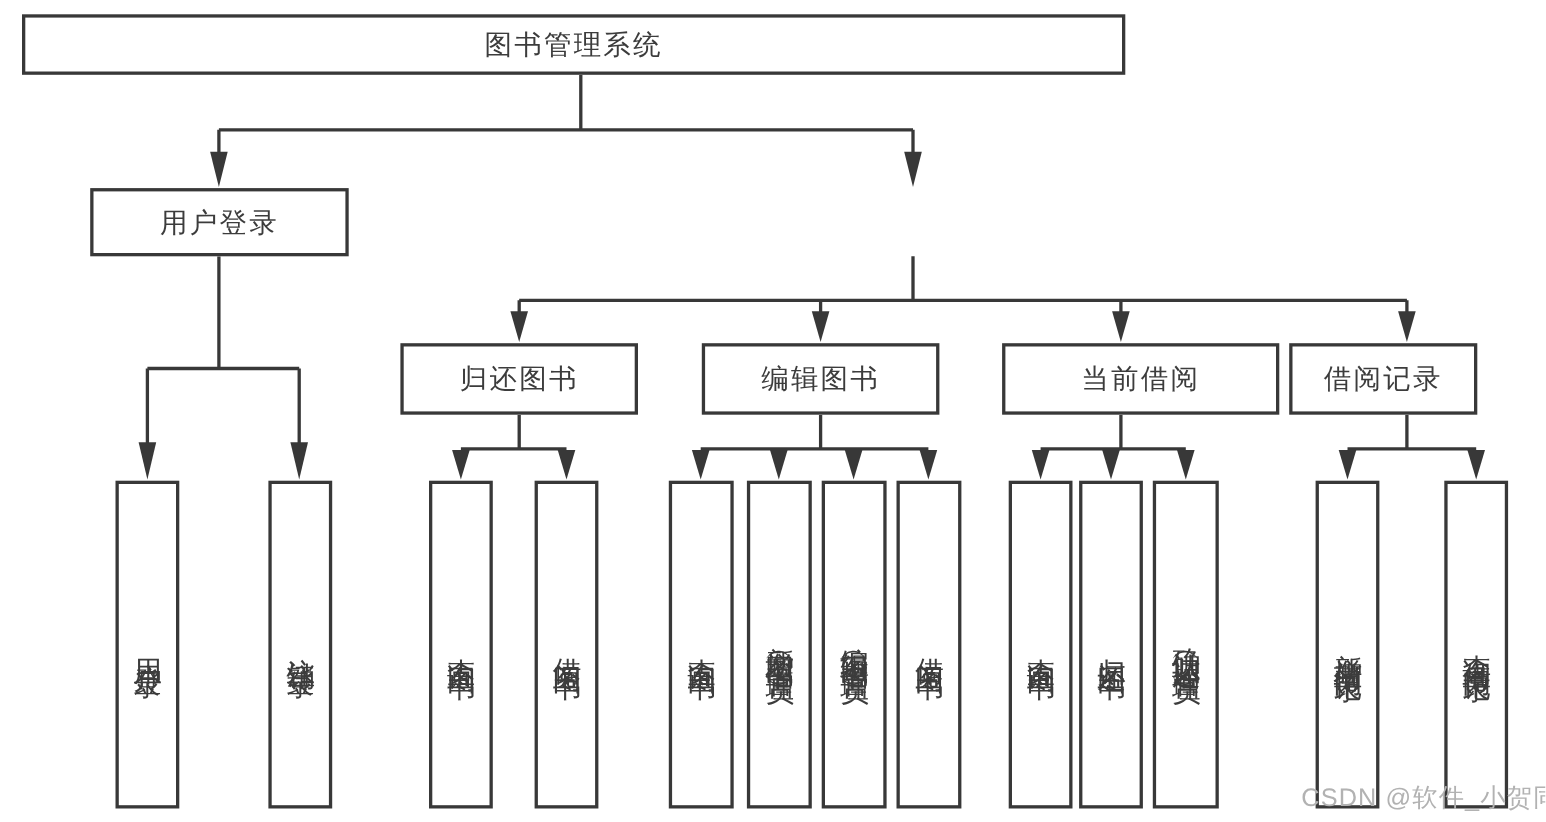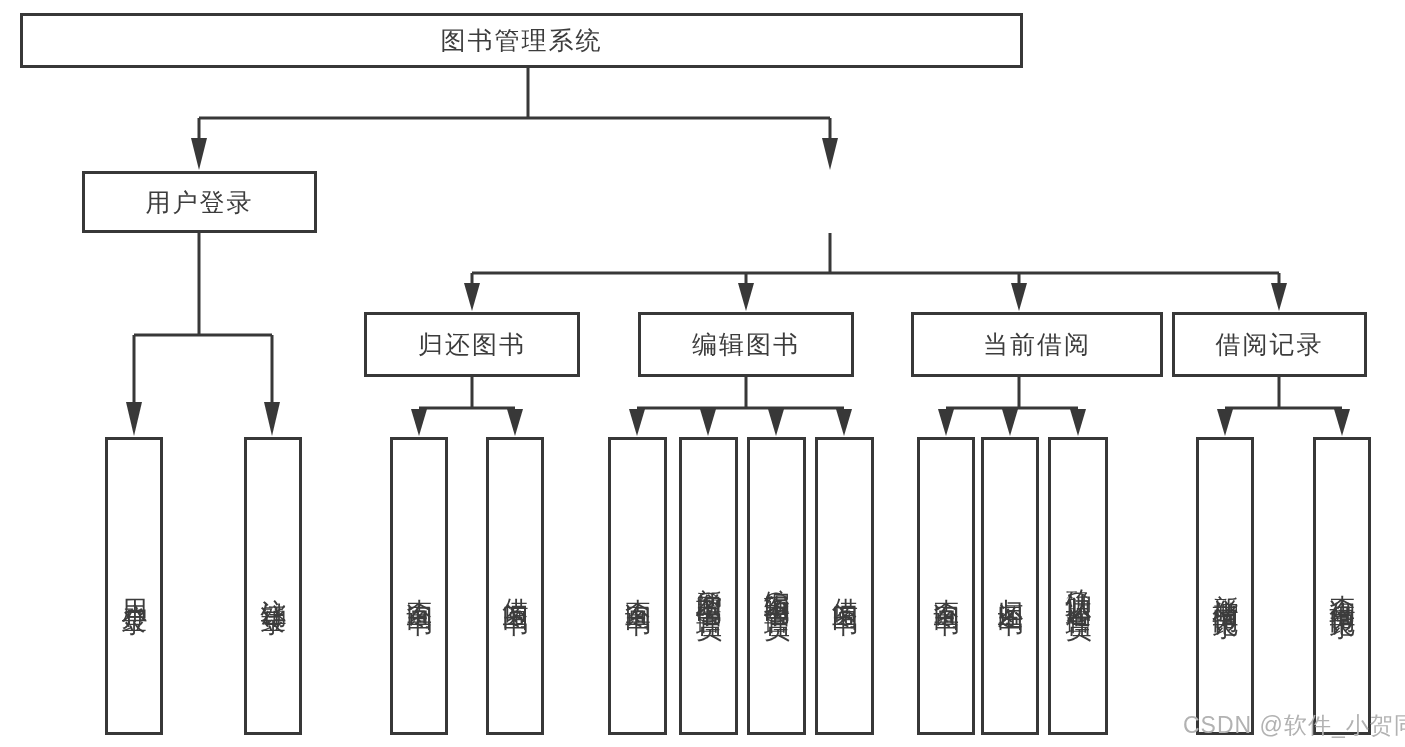--- a/index.html
+++ b/index.html
@@ -30,21 +30,21 @@
     letter-spacing:4px;
     line-height:1.15;
   }
   
   #root-box   {left:20px;  top:13px;  width:1003px; height:55px;}
   #n-user     {left:82px;  top:171px; width:235px;  height:62px;}
   #n-mgmt     {left:712px; top:170px; width:235px;  height:63px;}
   #n-recommend{left:364px; top:312px; width:216px;  height:65px;}
   #n-borrow   {left:638px; top:312px; width:216px;  height:65px;}
   #n-current  {left:911px; top:312px; width:252px;  height:65px;}
-  #n-records  {left:1172px;top:312px; width:195px;  height:65px;}
+  #n-records  {left:1172px;top:312px; width:171px;  height:65px;}
   .leaf{top:437px;height:298px;}
   #l-user-login {left:105px; width:58px;}
   #l-logout     {left:244px; width:58px;}
   #l-rec-query  {left:390px; width:58px;}
   #l-rec-borrow {left:486px; width:58px;}
   #l-bor-query  {left:608px; width:59px;}
   #l-bor-add    {left:679px; width:59px;}
   #l-bor-edit   {left:747px; width:59px;}
   #l-bor-borrow {left:815px; width:59px;}
   #l-cur-query  {left:917px; width:58px;}

